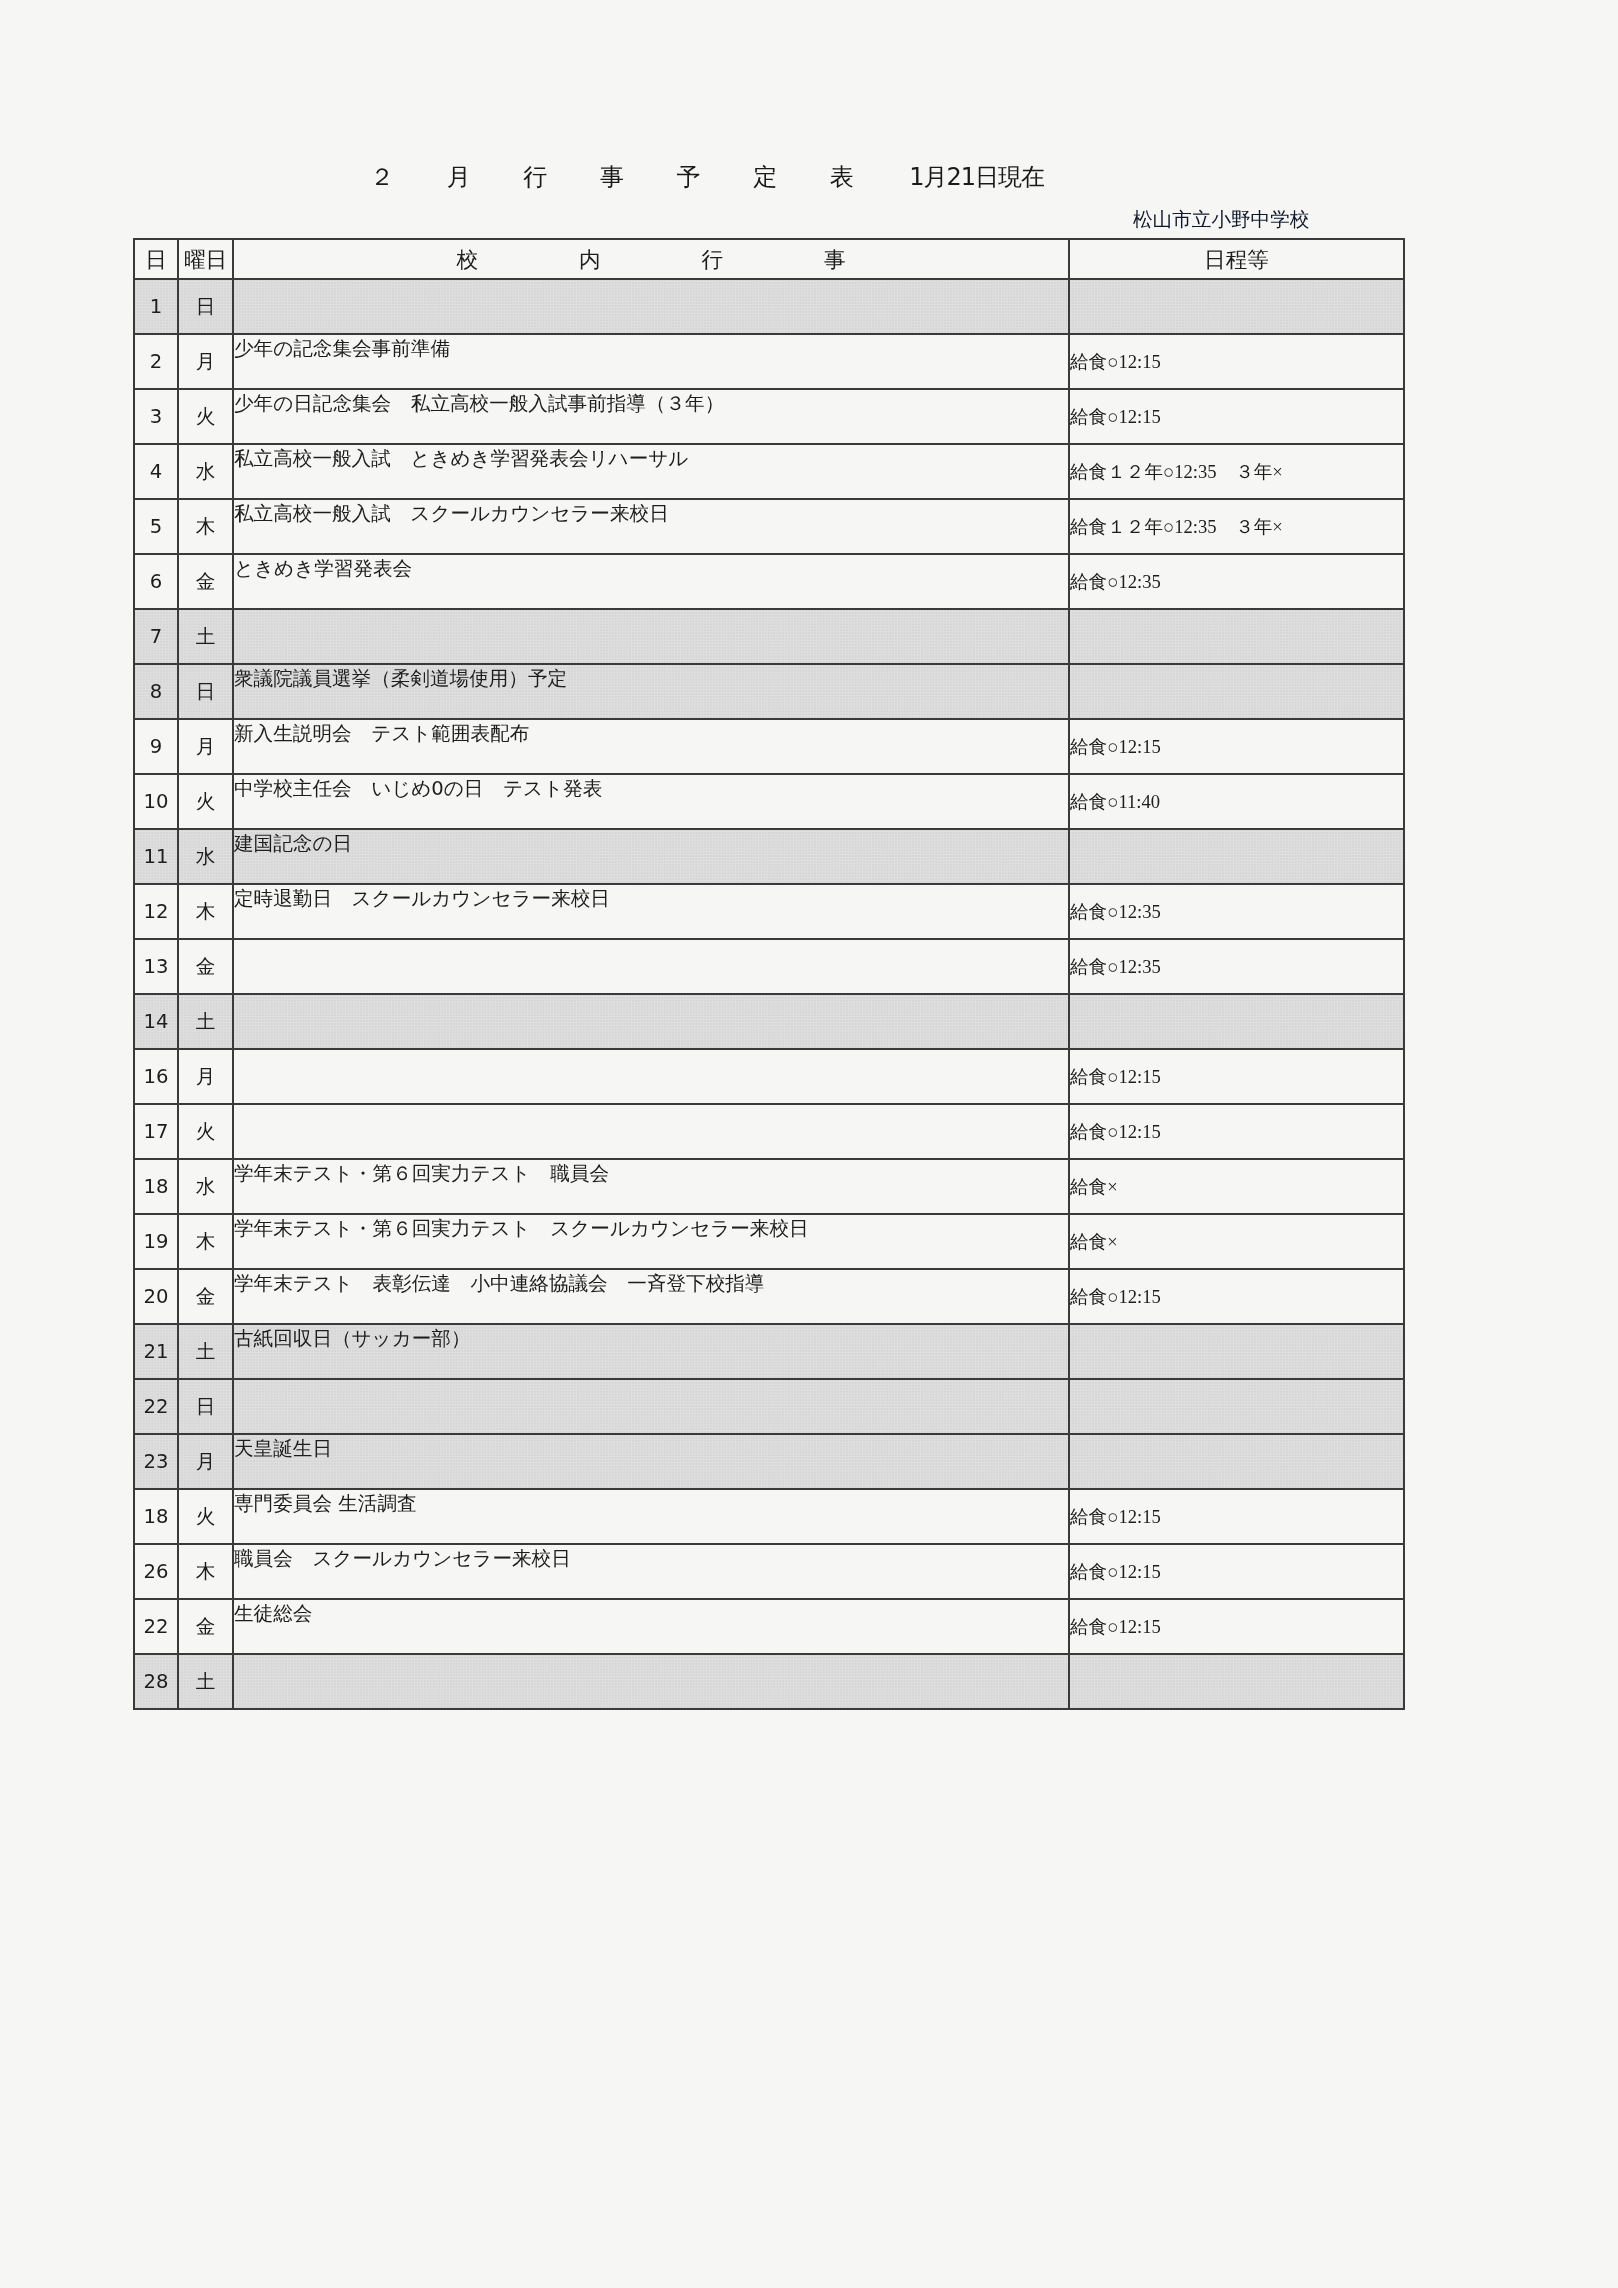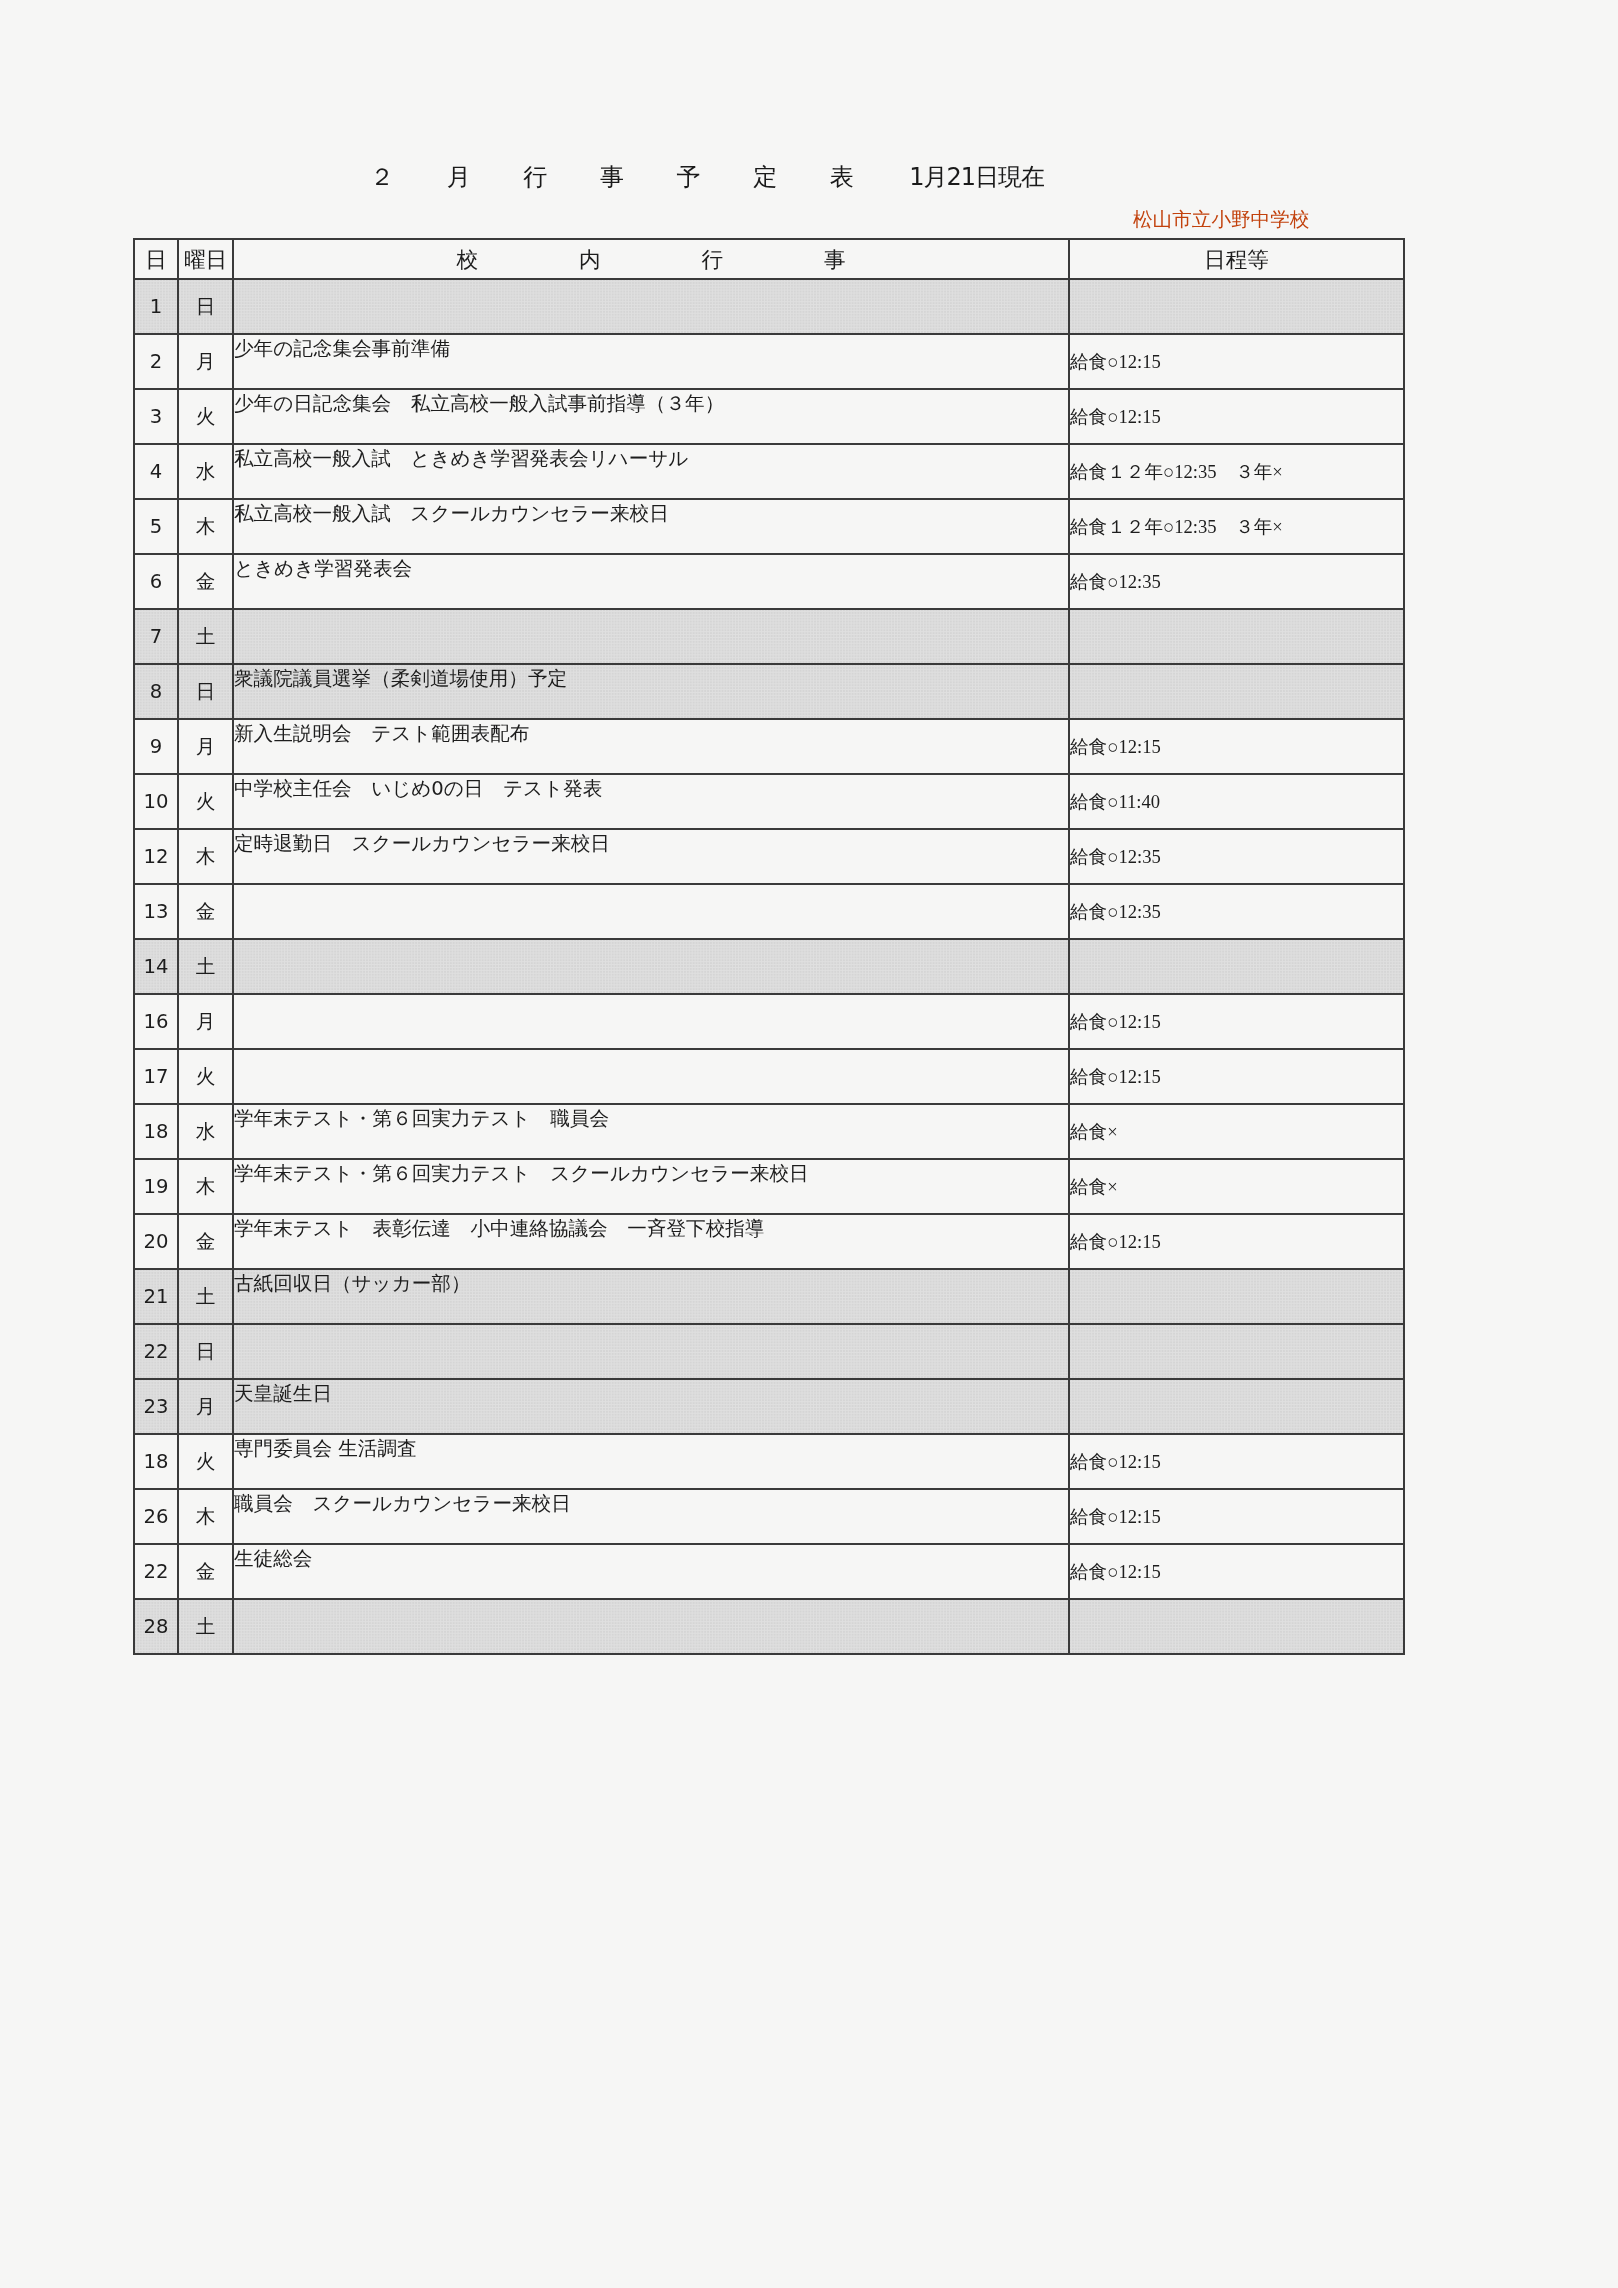--- a/index.html
+++ b/index.html
@@ -30,21 +30,21 @@
   .page-title .title-date {
     margin-left: 33px;
     letter-spacing: -1px;
   }
   .school-name {
     position: absolute;
     left: 1133px;
     top: 206px;
     font-size: 19.6px;
     white-space: nowrap;
-    color: #c2410c;
+    color: #0f172a;
   }
   table.schedule {
     position: absolute;
     left: 133px;
     top: 238px;
     width: 1270px;
     border-collapse: collapse;
     table-layout: fixed;
   }
   table.schedule th,
@@ -175,20 +175,26 @@
         <td class="wd-cell">月</td>
         <td class="event-cell">新入生説明会　テスト範囲表配布</td>
         <td class="sched-cell">給食○12:15</td>
       </tr>
       <tr class="plain">
         <td class="day-cell">10</td>
         <td class="wd-cell">火</td>
         <td class="event-cell">中学校主任会　いじめ0の日　テスト発表</td>
         <td class="sched-cell">給食○11:40</td>
       </tr>
+      <tr class="shaded">
+        <td class="day-cell">11</td>
+        <td class="wd-cell">水</td>
+        <td class="event-cell">建国記念の日</td>
+        <td class="sched-cell"></td>
+      </tr>
       <tr class="plain">
         <td class="day-cell">12</td>
         <td class="wd-cell">木</td>
         <td class="event-cell">定時退勤日　スクールカウンセラー来校日</td>
         <td class="sched-cell">給食○12:35</td>
       </tr>
       <tr class="plain">
         <td class="day-cell">13</td>
         <td class="wd-cell">金</td>
         <td class="event-cell"></td>

